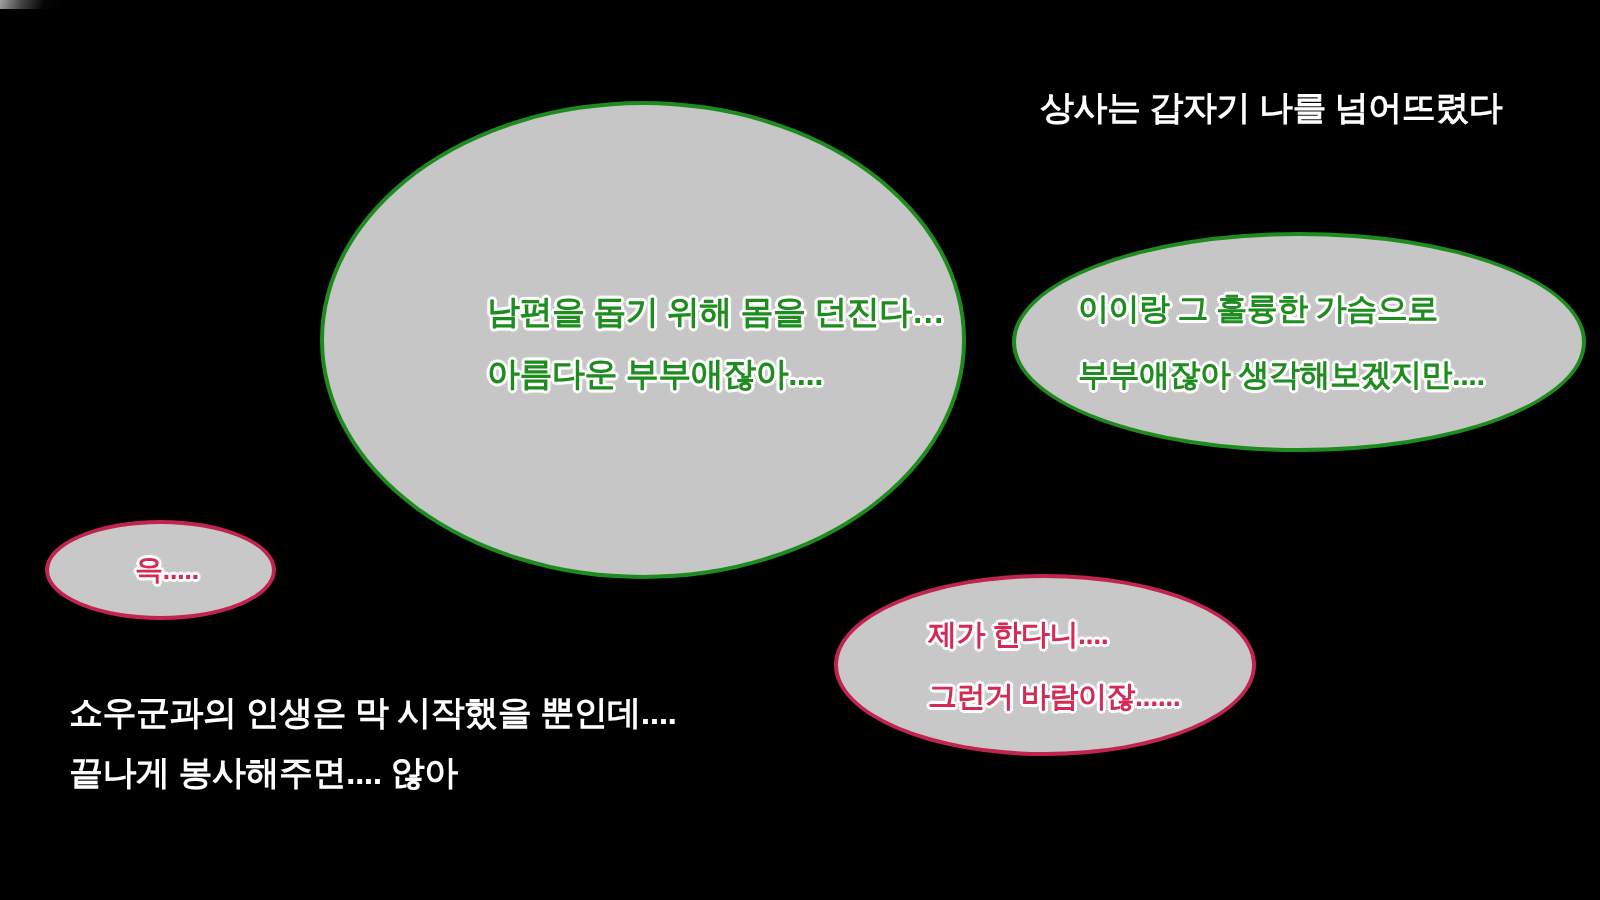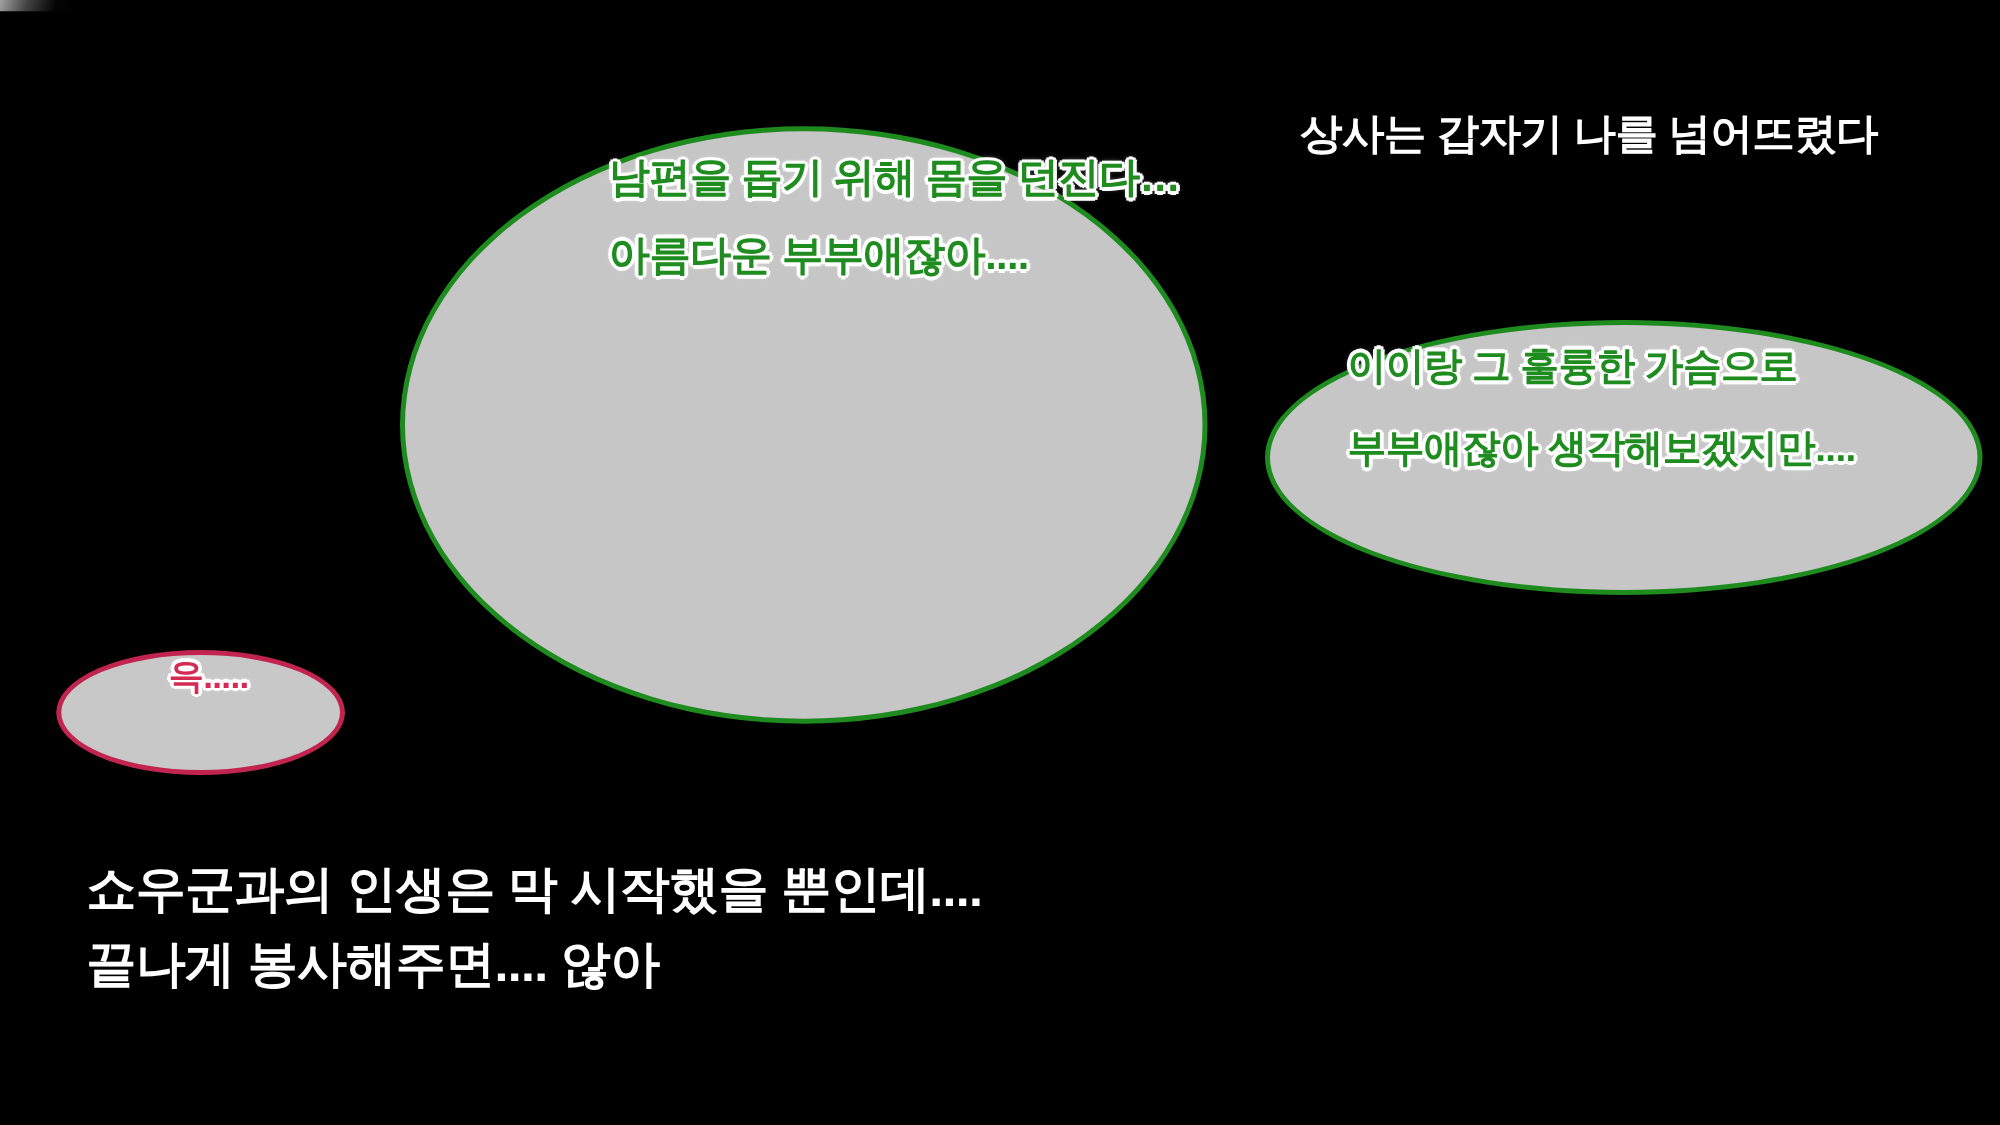--- a/index.html
+++ b/index.html
@@ -29,20 +29,21 @@
   }
 
   
   .bubble {
     position: absolute;
     border-radius: 50%;
     box-sizing: border-box;
     display: flex;
     flex-direction: column;
     align-items: center;
+    justify-content: center;
   }
   .bubble-green {
     background: #c6c6c6;
     border: 4px solid #1e8b1e;
   }
   .bubble-pink {
     background: #c8c8c8;
     border: 4px solid #c22450;
   }
 
@@ -97,21 +98,21 @@
   }
   #bubble-main .bubble-lines { padding-left: 163px; margin-top: 6px; }
   #bubble-main .line {
     font-size: 33px;
     line-height: 62px;
     letter-spacing: -0.5px;
   }
 
   #bubble-right {
     left: 1012px;
-    top: 256px;
+    top: 232px;
     width: 574px;
     height: 220px;
   }
   #bubble-right .bubble-lines { padding-left: 62px; }
   #bubble-right .line {
     font-size: 31px;
     line-height: 66px;
     letter-spacing: -0.5px;
   }
 
@@ -144,21 +145,21 @@
   #caption-top-right {
     left: 1040px;
     top: 84px;
     font-size: 34px;
     line-height: 46px;
   }
 
   #caption-bottom-left {
     left: 69px;
     top: 682px;
-    font-size: 40px;
+    font-size: 34px;
     line-height: 60px;
   }
 </style>
 </head>
 <body>
 
 <div id="stage">
 
   <div class="corner-artifact"></div>
 
@@ -169,20 +170,26 @@
     </div>
   </div>
 
   <div id="bubble-right" class="bubble bubble-green">
     <div class="bubble-lines">
       <div class="line txt-green">이이랑 그 훌륭한 가슴으로</div>
       <div class="line txt-green">부부애잖아 생각해보겠지만....</div>
     </div>
   </div>
 
+  <div id="bubble-pink-main" class="bubble bubble-pink">
+    <div class="bubble-lines">
+      <div class="line txt-pink">제가 한다니....</div>
+      <div class="line txt-pink">그런거 바람이잖......</div>
+    </div>
+  </div>
 
   <div id="bubble-pink-small" class="bubble bubble-pink">
     <div class="bubble-lines">
       <div class="line txt-pink">윽.....</div>
     </div>
   </div>
 
   <div id="caption-top-right" class="caption">
     <div class="line">상사는 갑자기 나를 넘어뜨렸다</div>
   </div>

